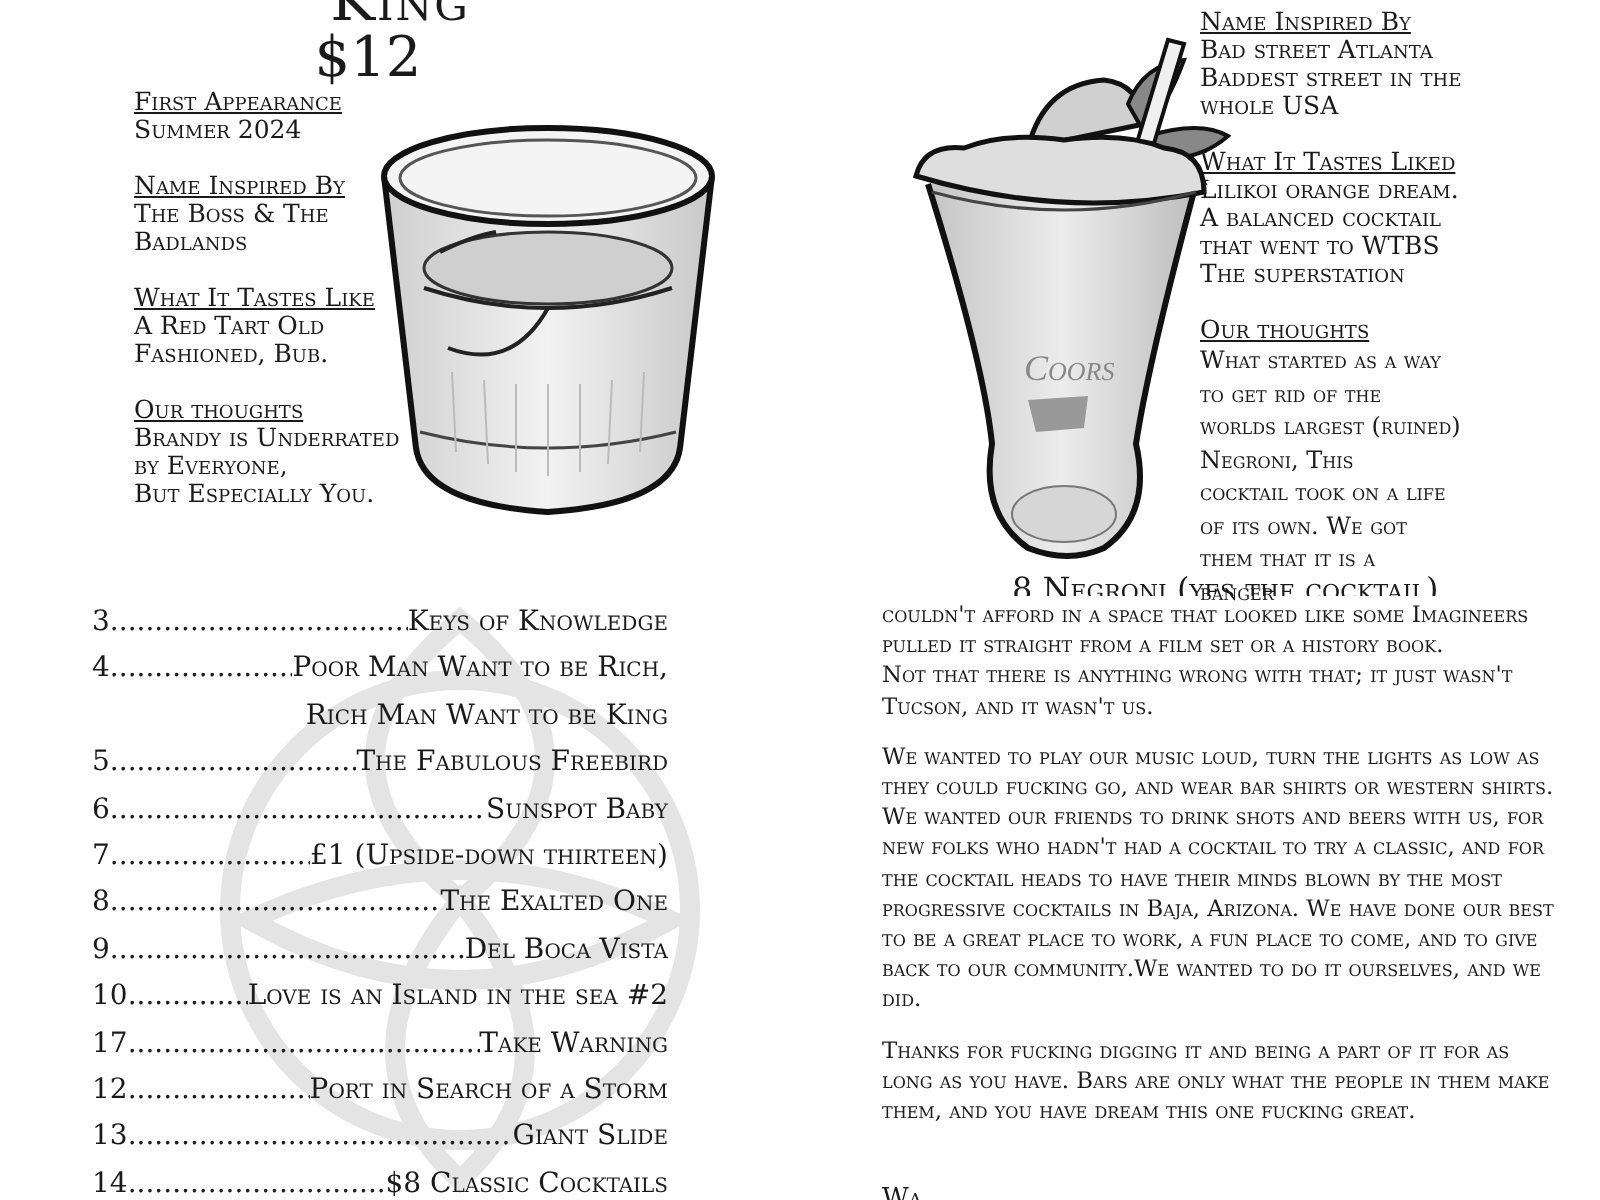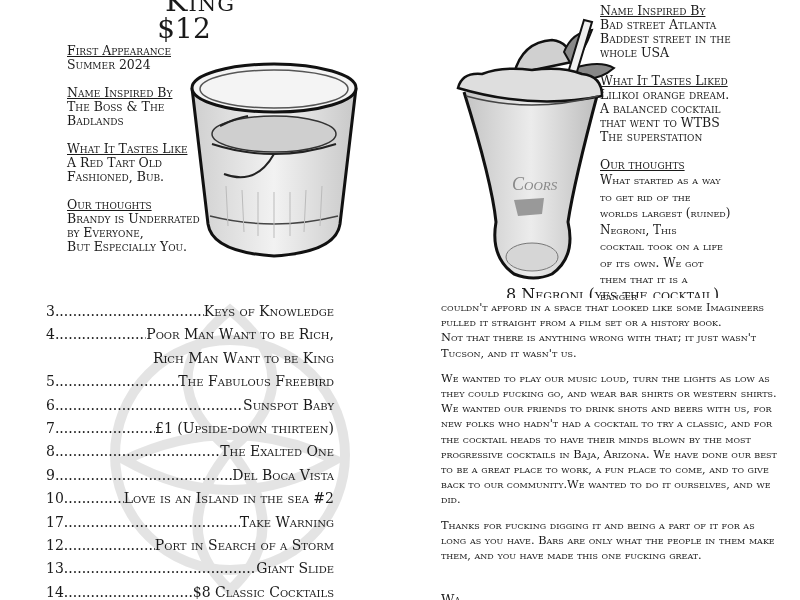--- a/index.html
+++ b/index.html
@@ -208,15 +208,15 @@
 </div>
 
 <div class="abs partial-title">8 Negroni (yes the cocktail)</div>
 
 <div class="abs story">
   <p>couldn't afford in a space that looked like some Imagineers pulled it straight from a film set or a history book.</p>
   <p>Not that there is anything wrong with that; it just wasn't Tucson, and it wasn't us.</p>
   <div class="gap"></div>
   <p>We wanted to play our music loud, turn the lights as low as they could fucking go, and wear bar shirts or western shirts. We wanted our friends to drink shots and beers with us, for new folks who hadn't had a cocktail to try a classic, and for the cocktail heads to have their minds blown by the most progressive cocktails in Baja, Arizona. We have done our best to be a great place to work, a fun place to come, and to give back to our community.We wanted to do it ourselves, and we did.</p>
   <div class="gap"></div>
-  <p>Thanks for fucking digging it and being a part of it for as long as you have. Bars are only what the people in them make them, and you have made this one fucking great.</p>
+  <p>Thanks for fucking digging it and being a part of it for as long as you have. Bars are only what the people in them make them, and you have dream this one fucking great.</p>
 </div>
 <div class="abs partial-bottom">Wa... M...</div>
 
 </body></html>

